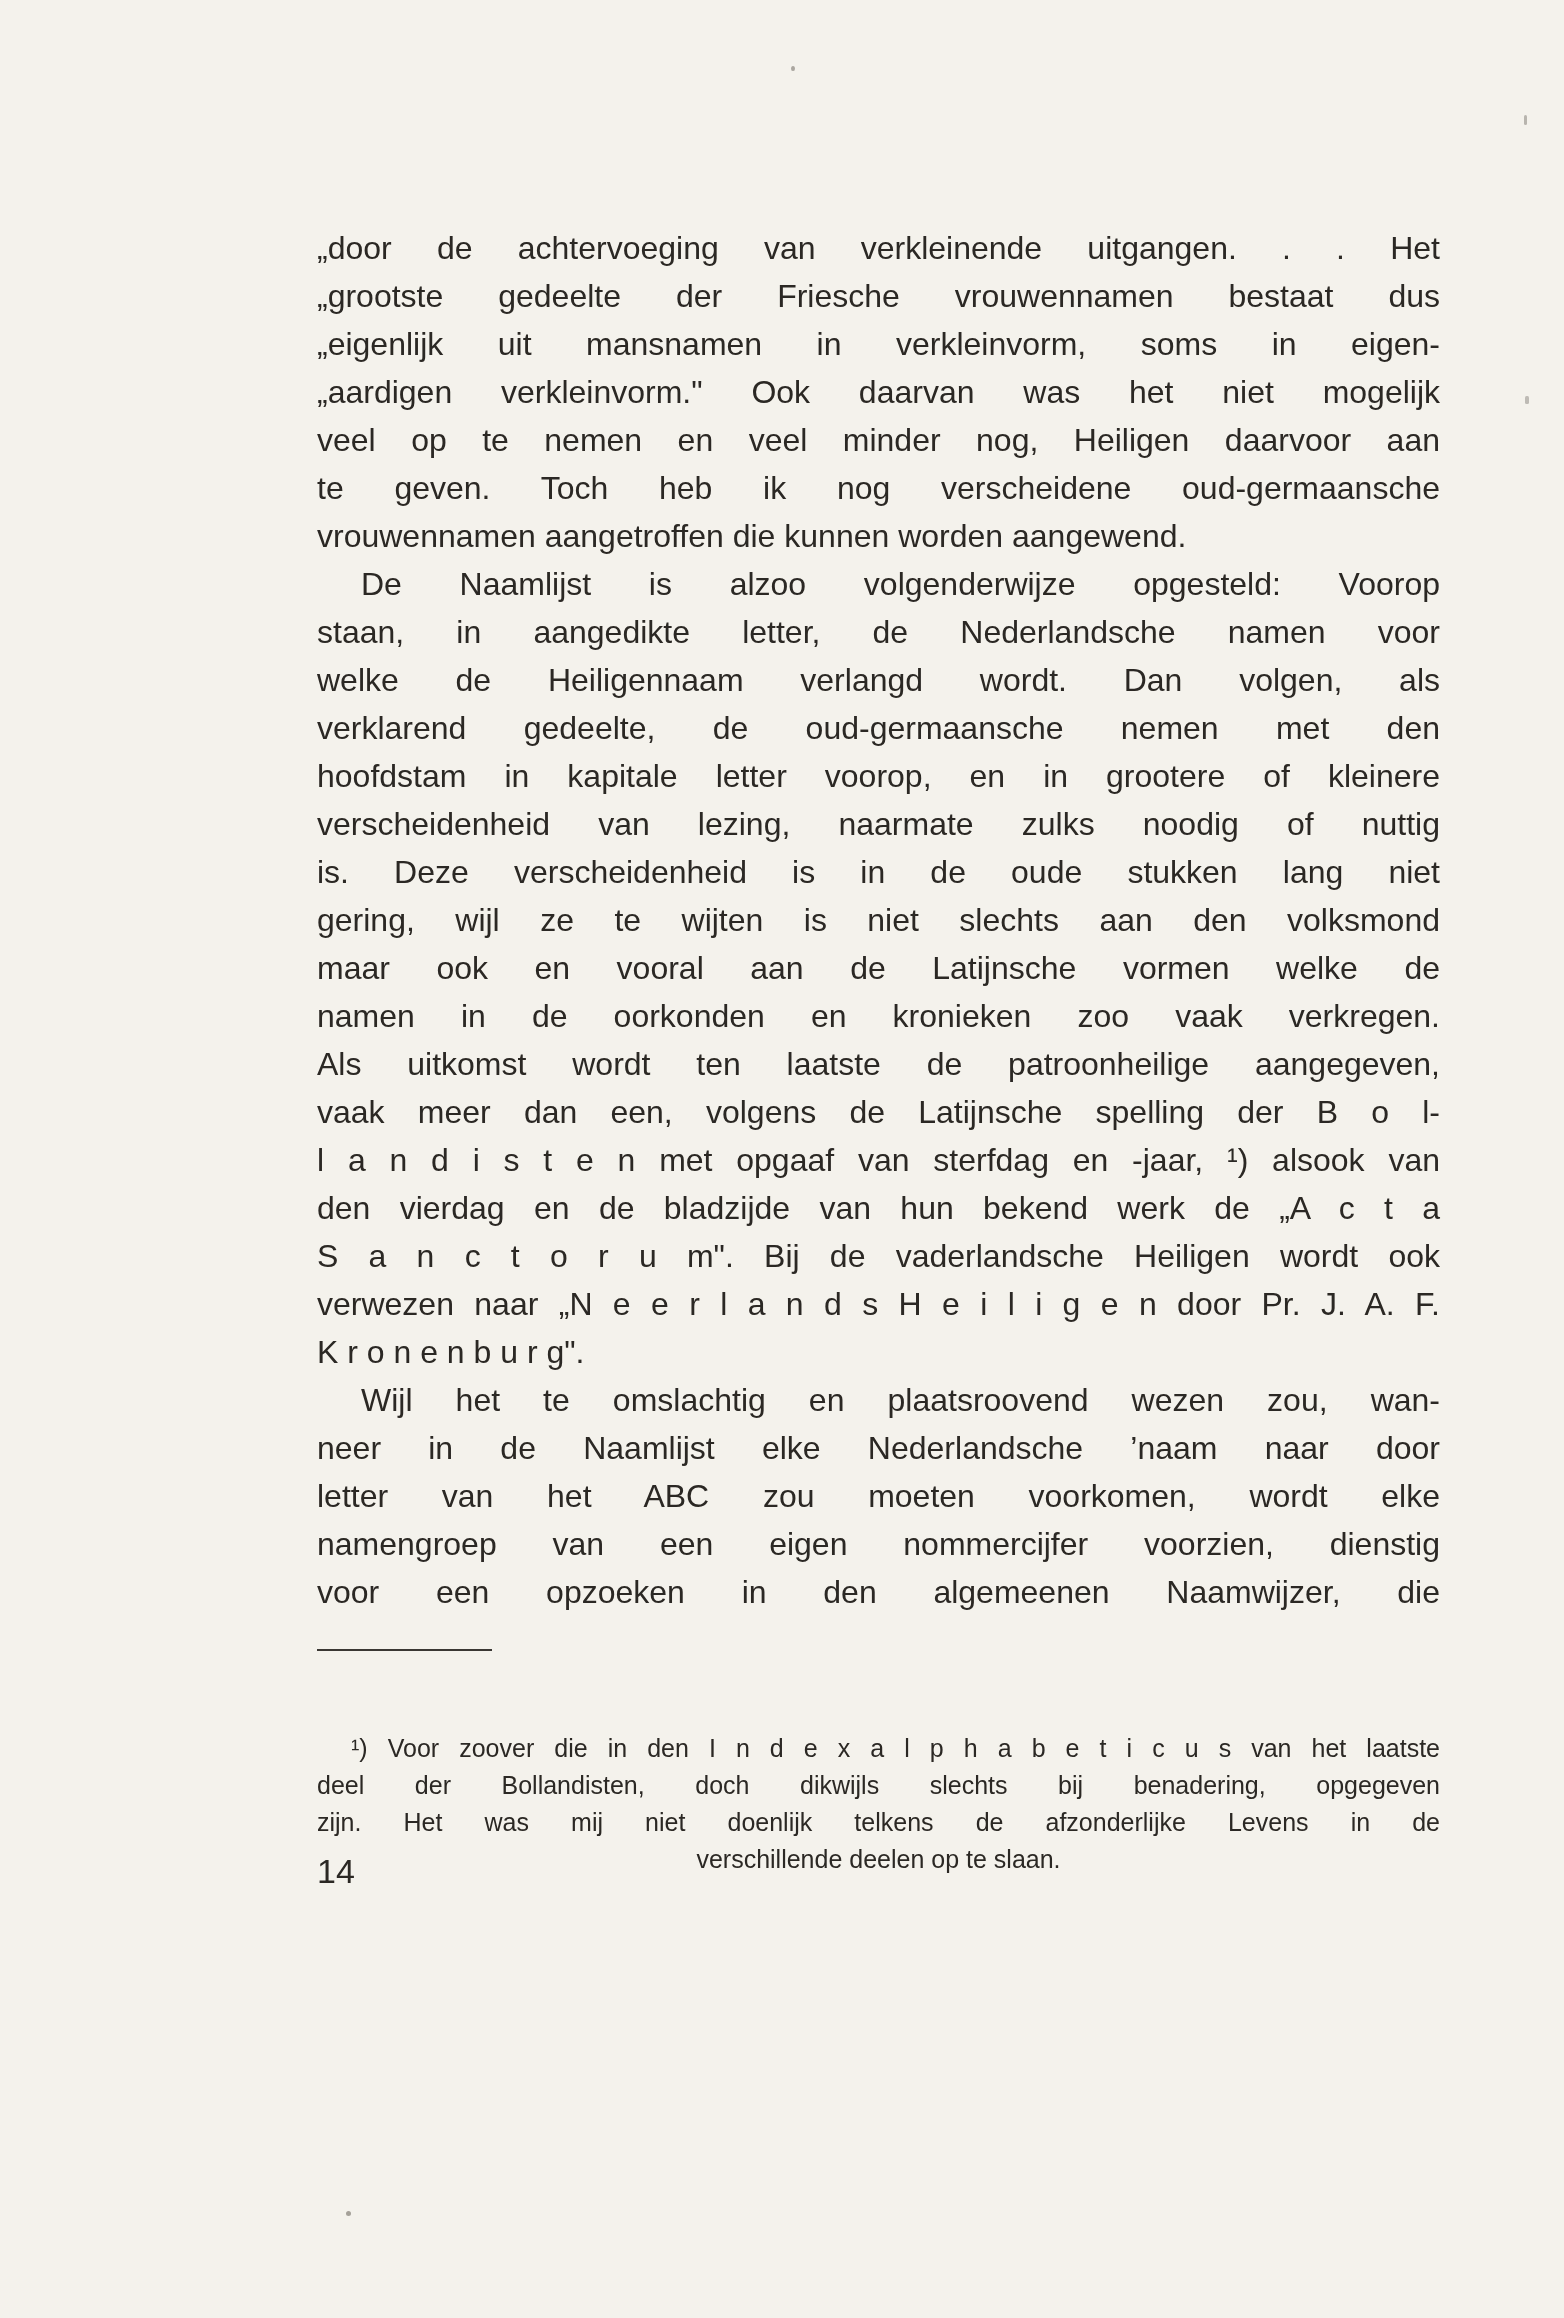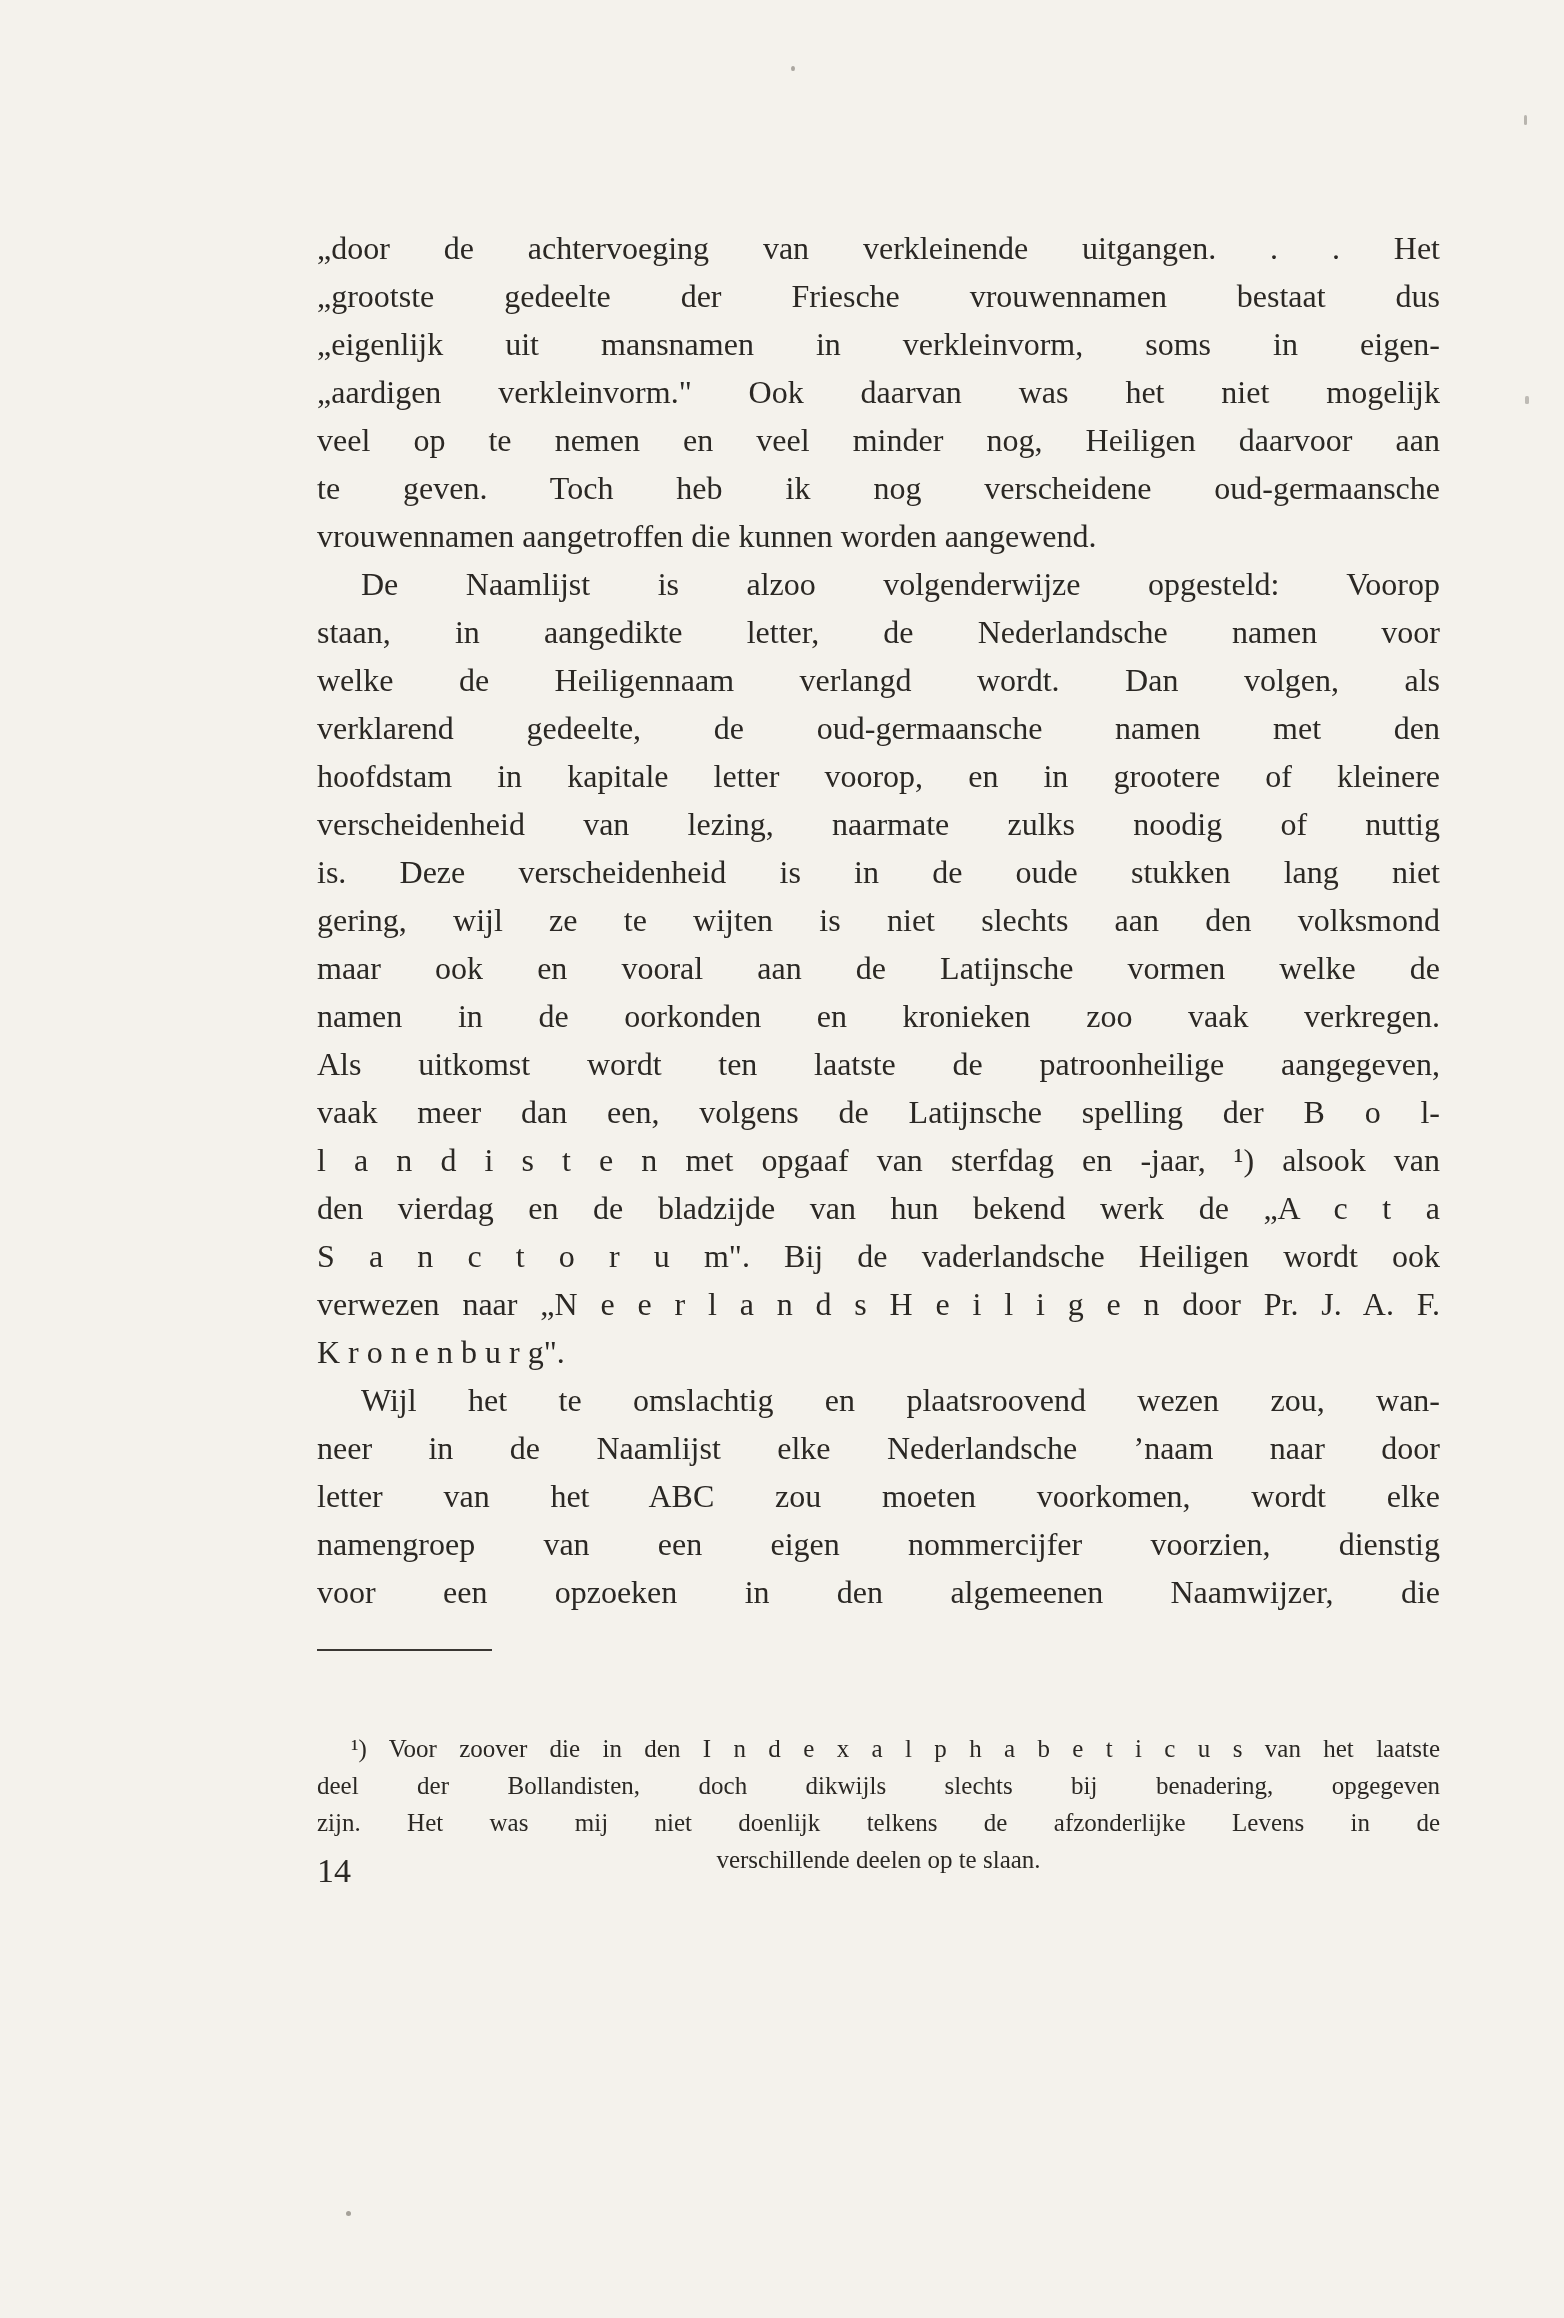--- a/index.html
+++ b/index.html
@@ -6,21 +6,21 @@
   html, body {
     margin: 0;
     padding: 0;
     background: #6b6b6b;
   }
   .page {
     position: relative;
     width: 1564px;
     height: 2319px;
     background: #f4f2ec;
-    font-family: Liberation Serif, serif;
+    font-family: Liberation Sans, sans-serif;
     color: #2b2824;
     overflow: hidden;
     box-shadow: 0 0 23px rgba(0,0,0,.35);
   }
   .text-block {
     position: absolute;
     left: 317px;
     top: 224px;
     width: 1123px;
     font-size: 32px;
@@ -93,21 +93,21 @@
       <div class="line just">„door de achtervoeging van verkleinende uitgangen. . .  Het</div>
       <div class="line just">„grootste gedeelte der Friesche vrouwennamen bestaat dus</div>
       <div class="line just">„eigenlijk uit mansnamen in verkleinvorm, soms in eigen-</div>
       <div class="line just">„aardigen verkleinvorm." Ook daarvan was het niet mogelijk</div>
       <div class="line just">veel op te nemen en veel minder nog, Heiligen daarvoor aan</div>
       <div class="line just">te geven. Toch heb ik nog verscheidene oud-germaansche</div>
       <div class="line">vrouwennamen aangetroffen die kunnen worden aangewend.</div>
       <div class="line just indent">De Naamlijst is alzoo volgenderwijze opgesteld: Voorop</div>
       <div class="line just">staan, in aangedikte letter, de Nederlandsche namen voor</div>
       <div class="line just">welke de Heiligennaam verlangd wordt. Dan volgen, als</div>
-      <div class="line just">verklarend gedeelte, de oud-germaansche namen met den</div>
+      <div class="line just">verklarend gedeelte, de oud-germaansche nemen met den</div>
       <div class="line just">hoofdstam in kapitale letter voorop, en in grootere of kleinere</div>
       <div class="line just">verscheidenheid van lezing, naarmate zulks noodig of nuttig</div>
       <div class="line just">is. Deze verscheidenheid is in de oude stukken lang niet</div>
       <div class="line just">gering, wijl ze te wijten is niet slechts aan den volksmond</div>
       <div class="line just">maar ook en vooral aan de Latijnsche vormen welke de</div>
       <div class="line just">namen in de oorkonden en kronieken zoo vaak verkregen.</div>
       <div class="line just">Als uitkomst wordt ten laatste de patroonheilige aangegeven,</div>
       <div class="line just">vaak meer dan een, volgens de Latijnsche spelling der B o l-</div>
       <div class="line just">l a n d i s t e n met opgaaf van sterfdag en -jaar, ¹) alsook van</div>
       <div class="line just">den vierdag en de bladzijde van hun bekend werk de „A c t a</div>

